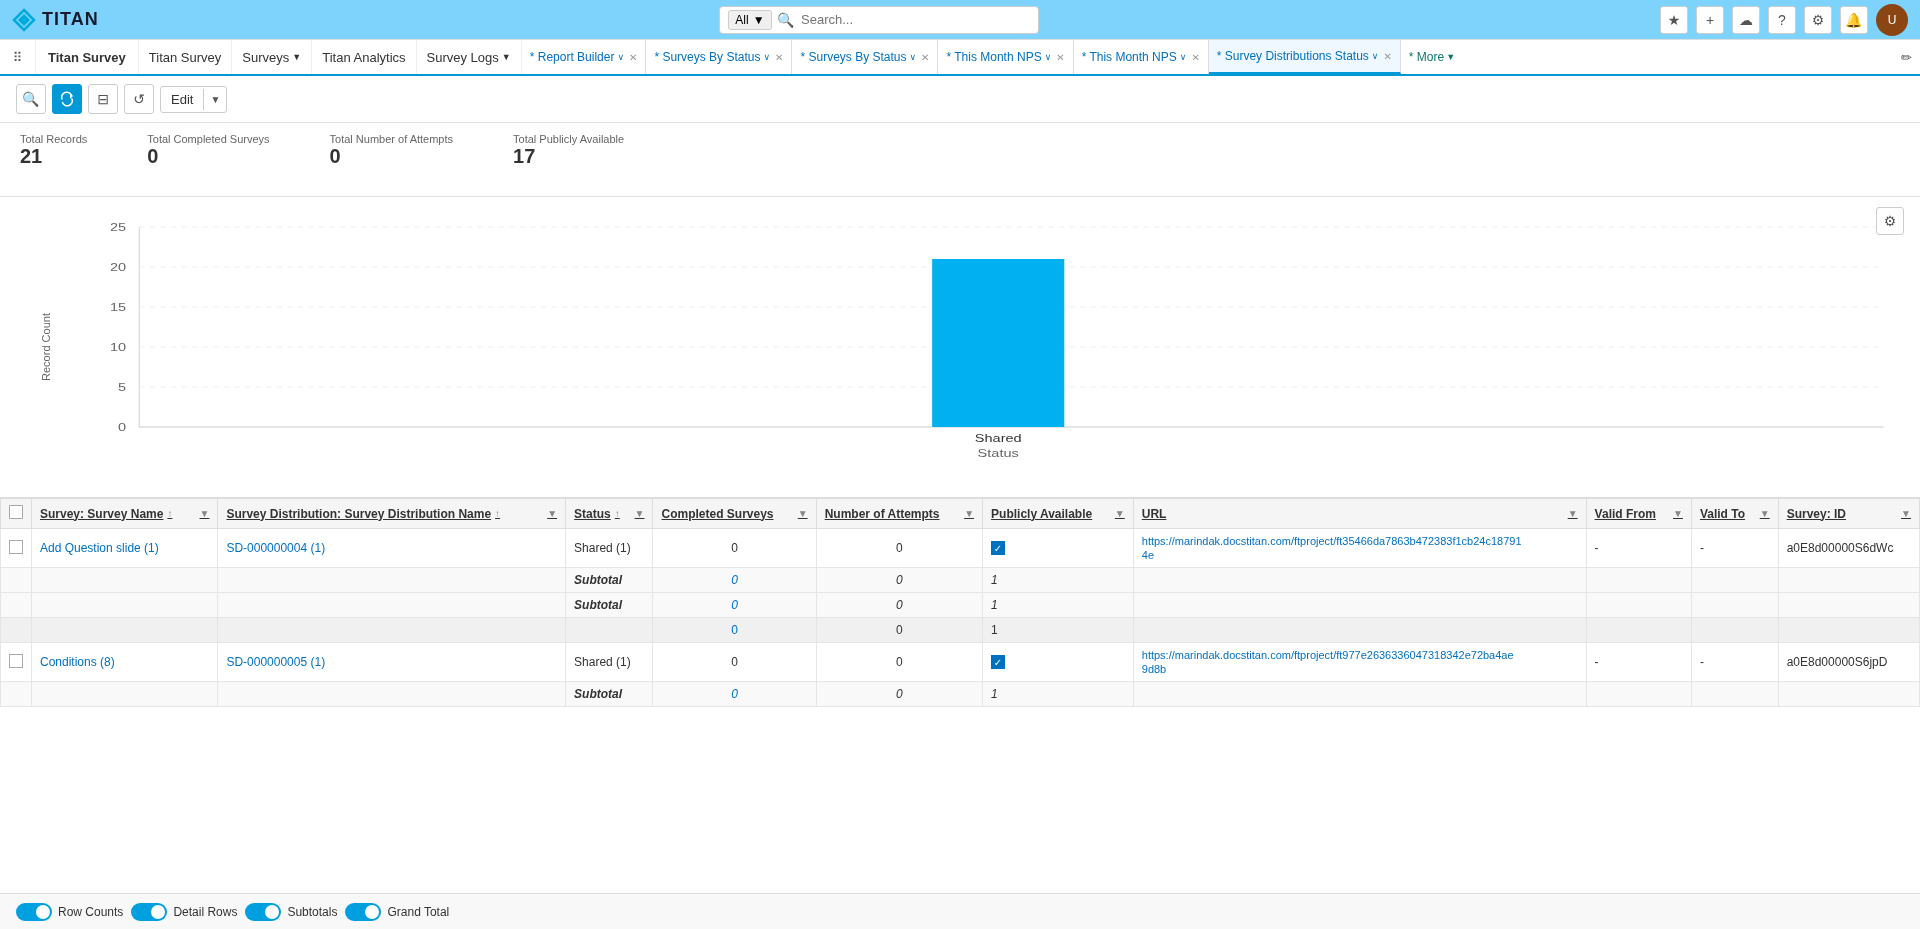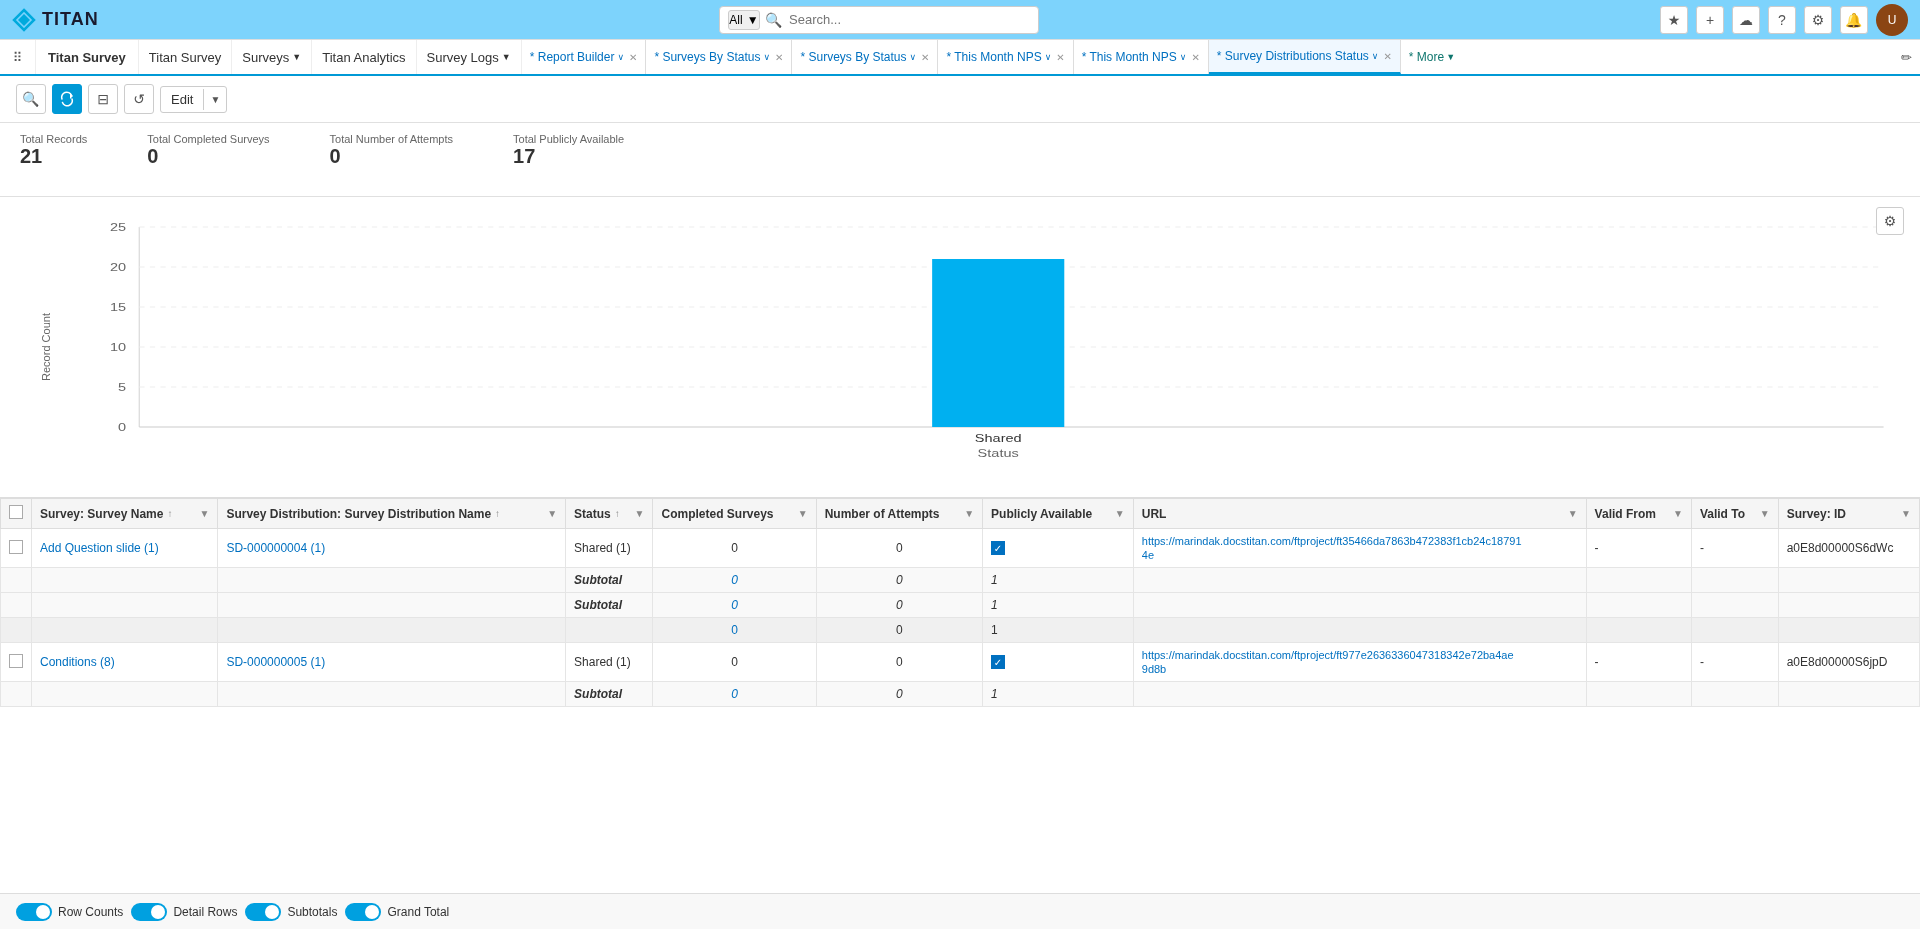--- a/index.html
+++ b/index.html
@@ -45,21 +45,21 @@
       padding: 0 8px;
       gap: 6px;
     }
     .search-filter-btn {
       display: flex;
       align-items: center;
       gap: 4px;
       background: #f0f0f0;
       border: 1px solid #ccc;
       border-radius: 3px;
-      padding: 2px 0;
+      padding: 2px 6px;
       cursor: pointer;
       font-size: 12px;
     }
     .search-input {
       border: none;
       outline: none;
       font-size: 13px;
       flex: 1;
       color: #666;
     }
@@ -304,20 +304,21 @@
       font-weight: 600;
       white-space: nowrap;
       position: sticky;
       top: 0;
       z-index: 2;
     }
     .data-table thead th .col-header-inner {
       display: flex;
       align-items: center;
       gap: 4px;
+      text-decoration: underline;
     }
     .data-table thead th .sort-icon {
       font-size: 10px;
       color: #888;
     }
     .data-table thead th .filter-icon {
       font-size: 10px;
       color: #888;
       margin-left: auto;
     }

